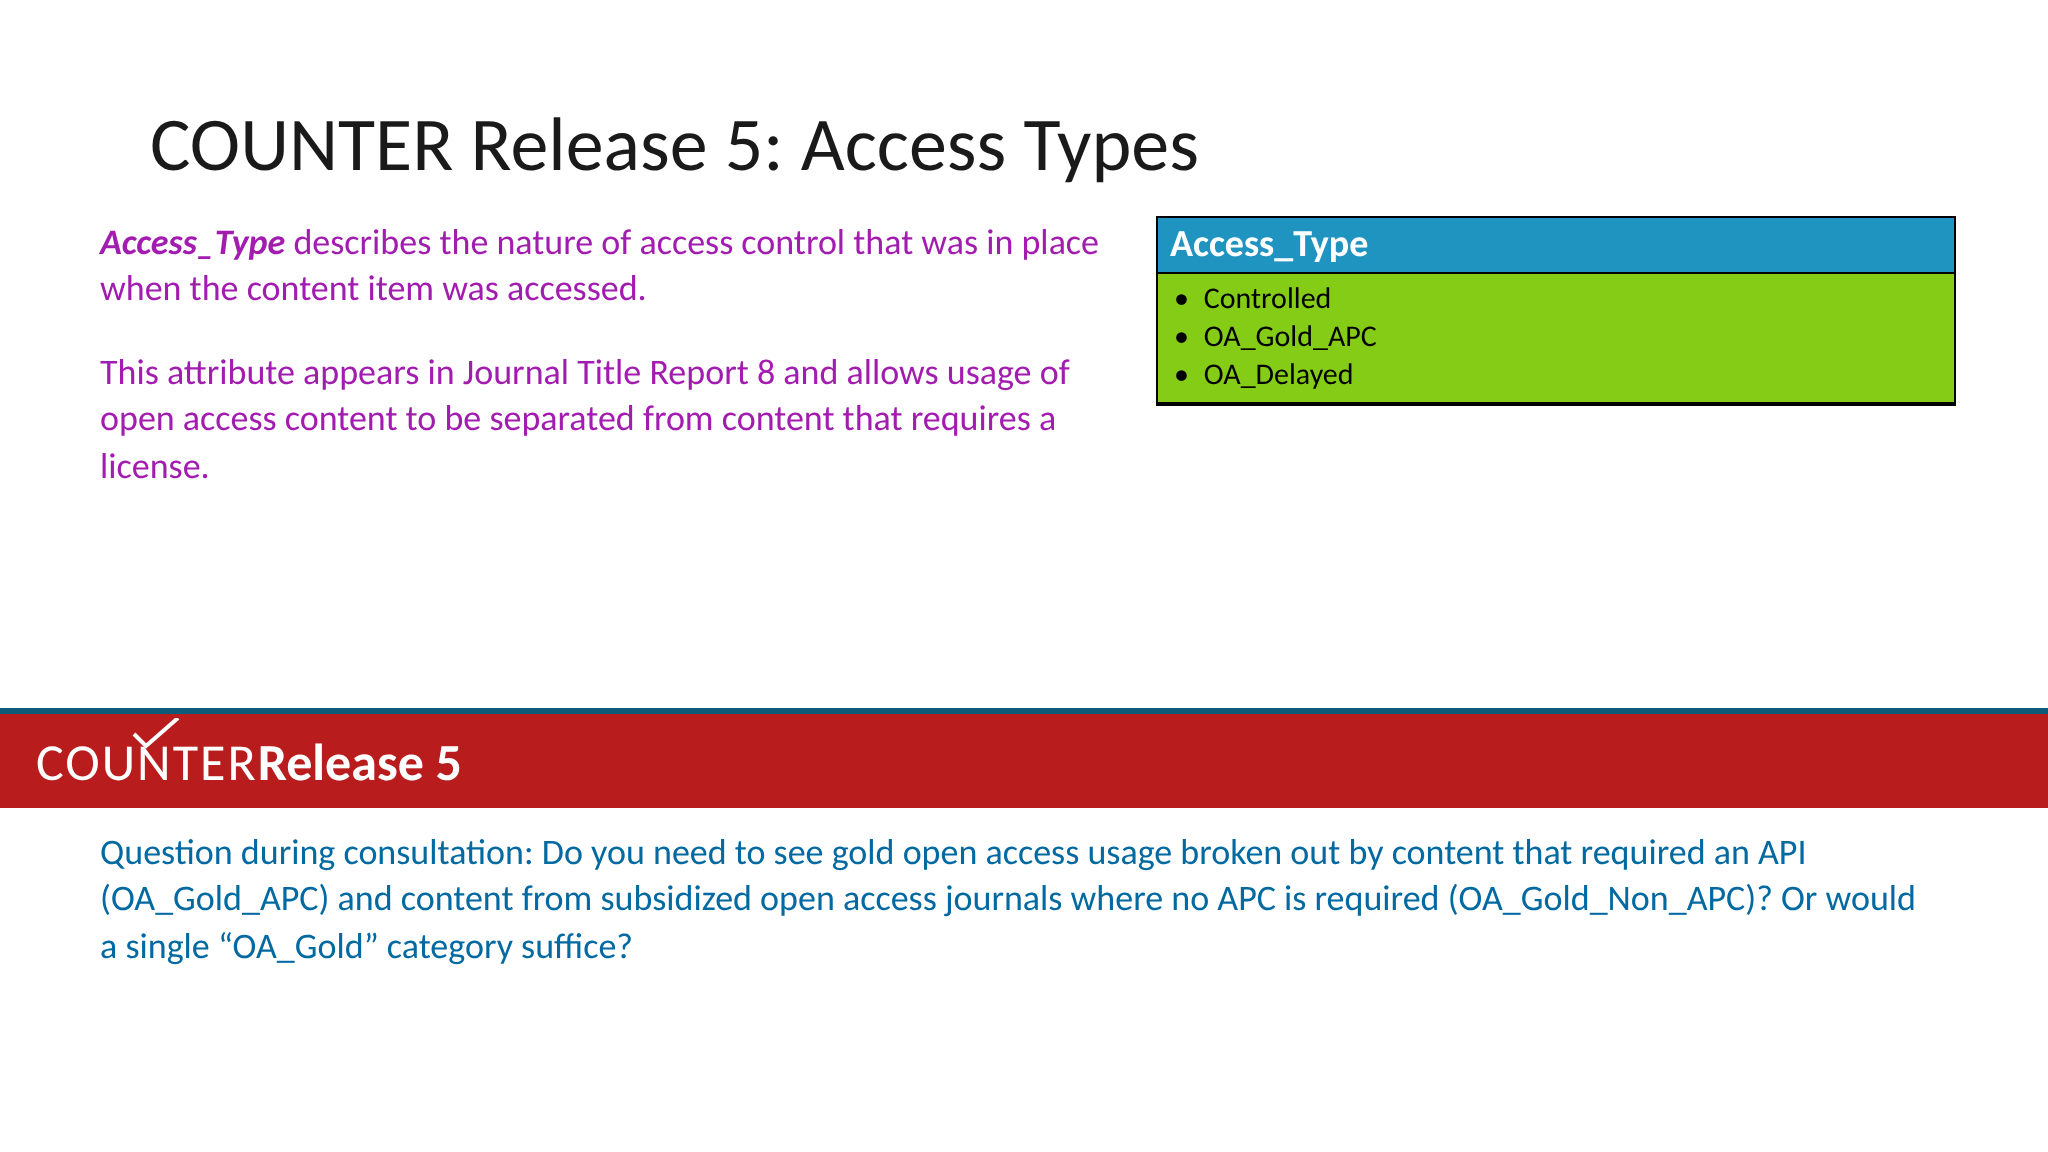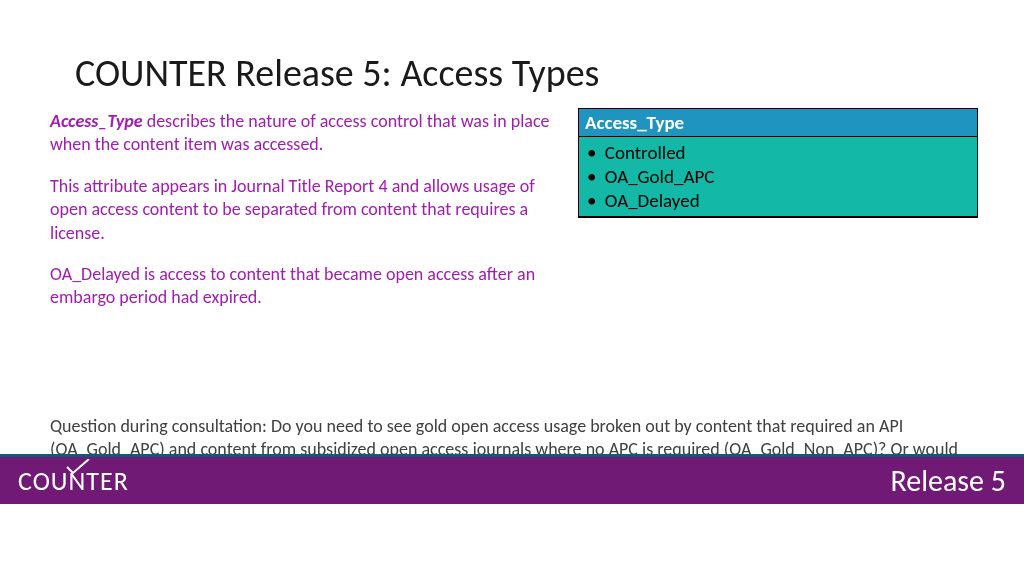--- a/index.html
+++ b/index.html
@@ -1,47 +1,46 @@
 <!DOCTYPE html>
 <html><head>
 <meta charset="utf-8">
 <style>
   * { margin: 0; padding: 0; box-sizing: border-box; }
   html, body { width: 1024px; height: 576px; overflow: hidden; font-family: Calibri, 'Segoe UI', Arial, sans-serif; background: #fff; }
-  .slide { position: relative; width: 1024px; height: 504px; }
+  .slide { position: relative; width: 1024px; height: 404px; }
   .title { position: absolute; left: 75px; top: 50px; font-size: 38px; font-weight: 400; color: #1a1a1a; }
   .body-text { position: absolute; left: 50px; top: 110px; width: 500px; font-size: 18px; line-height: 1.3; color: #a21caf; }
   .body-text p { margin-bottom: 18px; }
   .bold-italic { font-weight: bold; font-style: italic; }
   .table-box { position: absolute; left: 578px; top: 108px; width: 400px; }
   .table-header { background: #1f94c0; color: #fff; font-weight: bold; font-size: 19px; padding: 2px 6px; border: 1px solid #000; }
-  .table-body { background: #14b8a6; border-left: 1px solid #000; border-right: 1px solid #000; border-bottom: 2px solid #000; padding: 4px 6px 4px 20px; font-size: 19px; line-height: 1.25; }
+  .table-body { background: #84cc16; border-left: 1px solid #000; border-right: 1px solid #000; border-bottom: 2px solid #000; padding: 4px 6px 4px 20px; font-size: 15px; line-height: 1.25; }
   .table-body ul { list-style: none; }
   .table-body li::before { content: "• "; margin-left: -12px; margin-right: 4px; }
-  .question { position: absolute; left: 50px; top: 415px; width: 920px; font-size: 18px; line-height: 1.3; color: #404040; }
-  .footer-bar { position: absolute; left: 0; bottom: 0; width: 1024px; height: 50px; background: #701a75; border-top: 3px solid #0d5b78; display: flex; align-items: center; justify-content: space-between; padding: 0 18px 0 18px; }
+  .question { position: absolute; left: 50px; top: 415px; width: 920px; font-size: 18px; line-height: 1.3; color: #0369a1; }
+  .footer-bar { position: absolute; left: 0; bottom: 0; width: 1024px; height: 50px; background: #b91c1c; border-top: 3px solid #0d5b78; display: flex; align-items: center; justify-content: flex-start; padding: 0 18px 0 18px; }
   .logo { color: #fff; font-size: 26px; letter-spacing: 1px; font-weight: 300; display: flex; align-items: flex-end; }
   .logo .n-wrap { position: relative; display: inline-block; }
   .logo .check { position: absolute; left: -4px; top: -6px; width: 26px; height: 16px; }
   .logo .check svg { display: block; }
-  .release { color: #fff; font-size: 30px; font-weight: 400; }
+  .release { color: #fff; font-size: 26px; font-weight: 700; }
 </style>
 </head>
 <body>
 
 <div class="slide">
 
   <div class="title">COUNTER Release 5: Access Types</div>
 
   <div class="body-text">
     <p>
       <span class="bold-italic">Access_Type</span><span> describes the nature of access control that was in place when the content item was accessed.</span>
     </p>
-    <p>This attribute appears in Journal Title Report 4 and allows usage of open access content to be separated from content that requires a license.</p>
-    <p>OA_Delayed is access to content that became open access after an embargo period had expired.</p>
+    <p>This attribute appears in Journal Title Report 8 and allows usage of open access content to be separated from content that requires a license.</p>
   </div>
 
   <div class="table-box">
     <div class="table-header">Access_Type</div>
     <div class="table-body">
       <ul>
         <li>Controlled</li>
         <li>OA_Gold_APC</li>
         <li>OA_Delayed</li>
       </ul>

